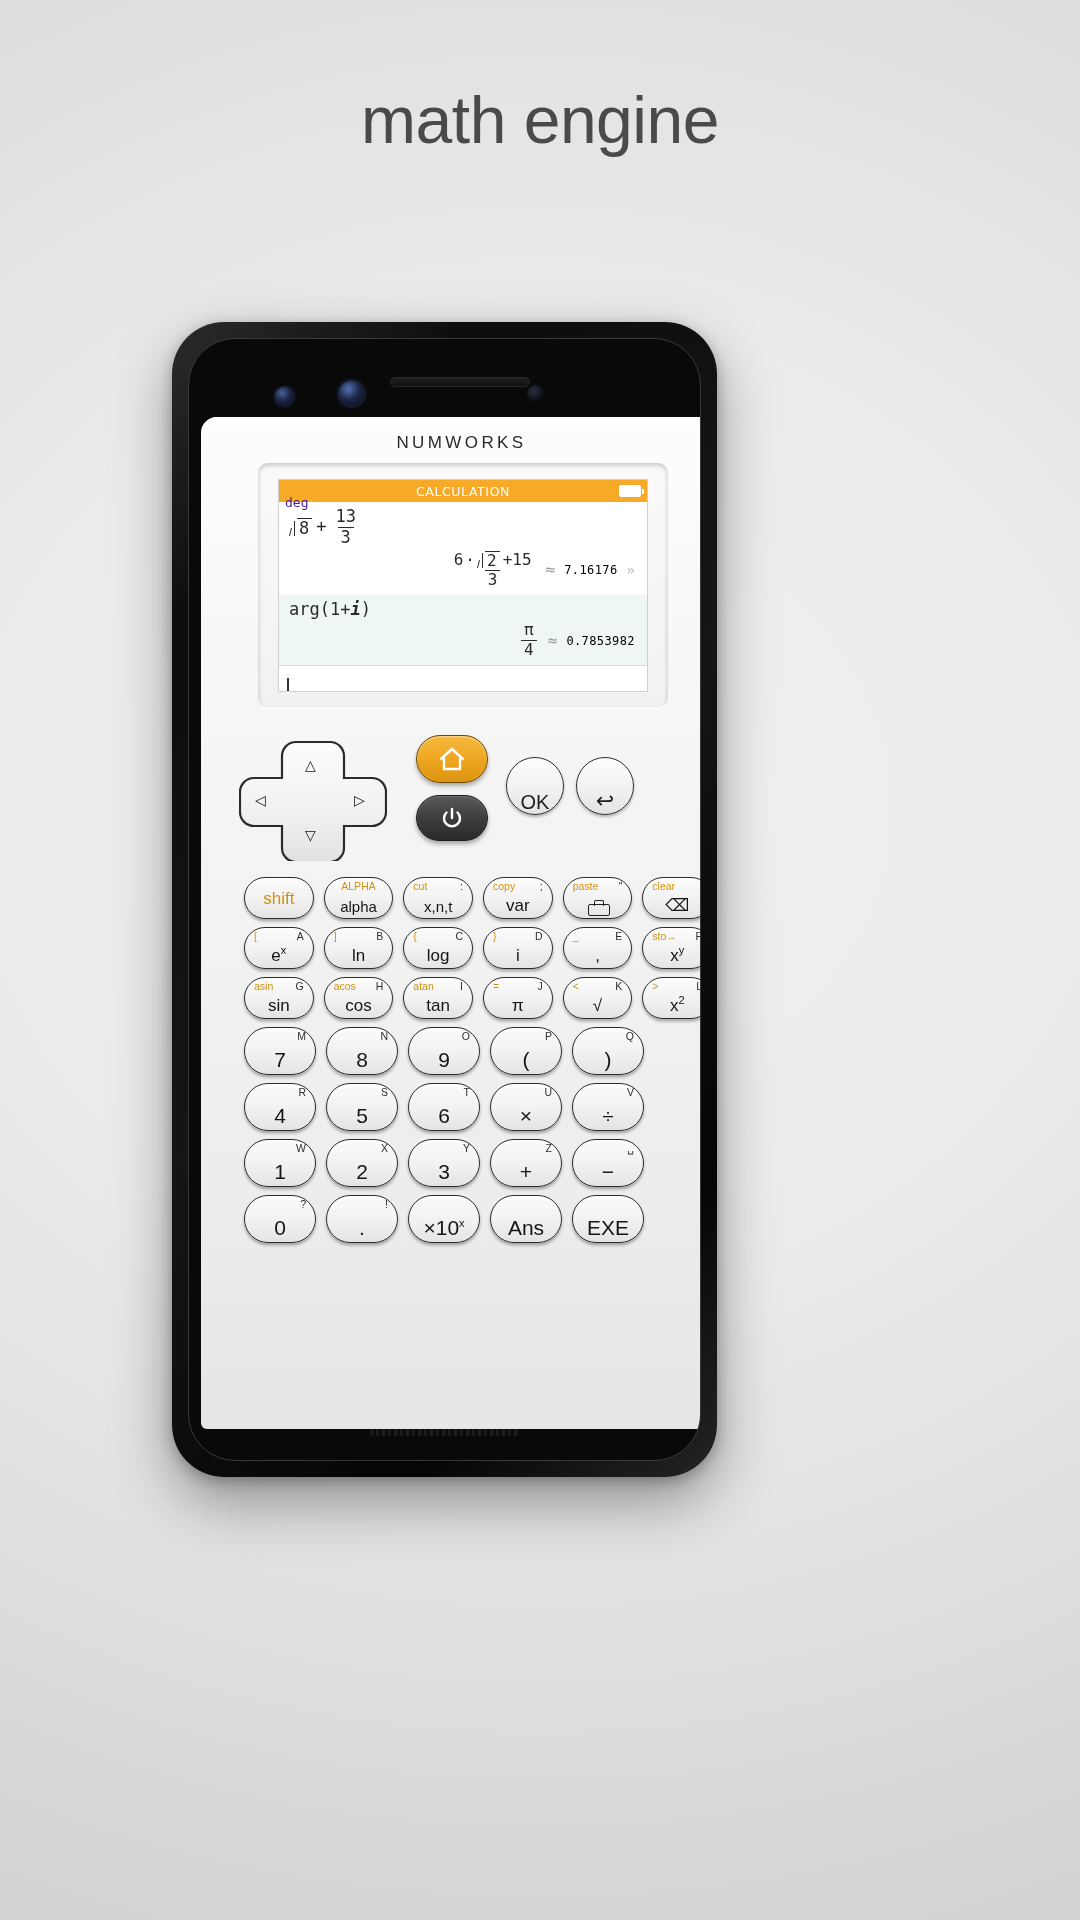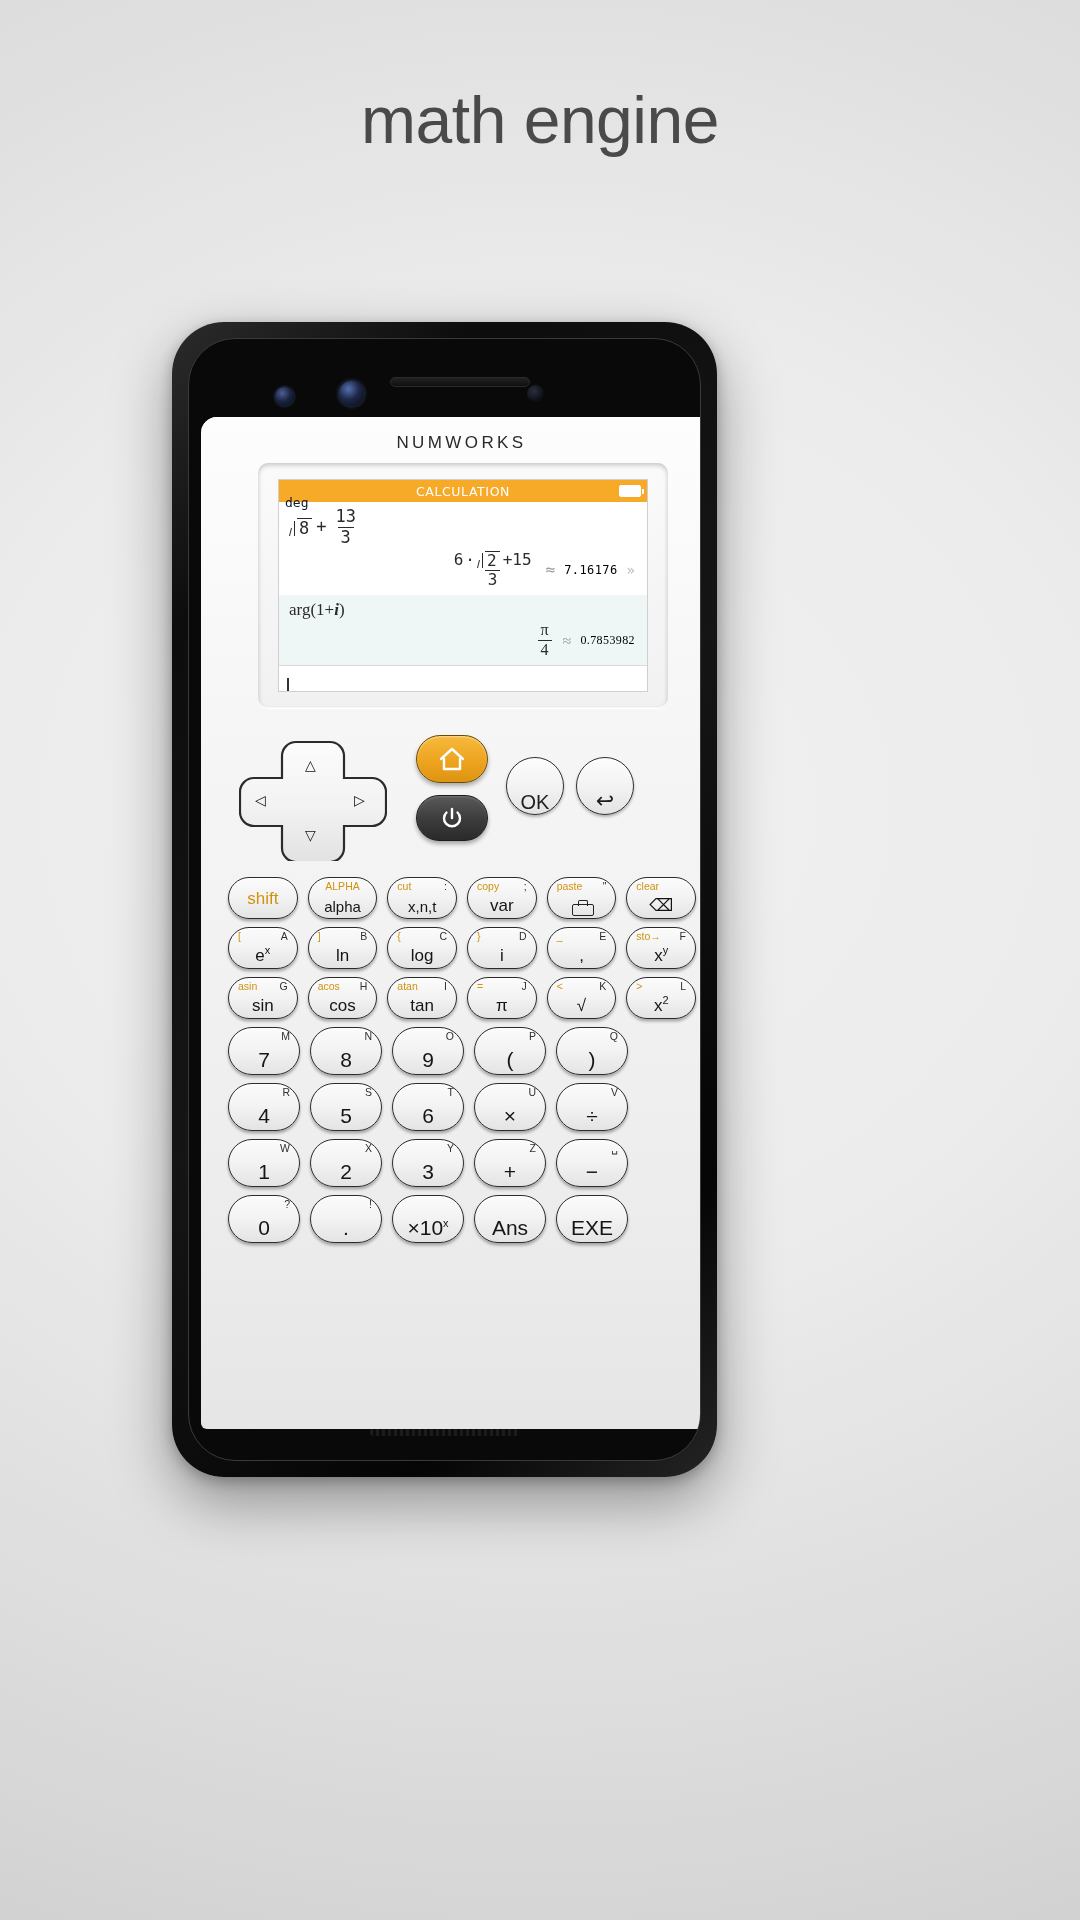--- a/index.html
+++ b/index.html
@@ -86,35 +86,35 @@
   }
   .lcd {
     position: absolute; left: 20px; top: 16px; width: 370px; height: 213px;
     background: #ffffff; overflow: hidden;
     border: 1px solid #cfcfcf;
   }
   .statusbar {
     height: 22px; background: #f7a928; display: flex; align-items: center;
     padding: 0 6px; position: relative;
   }
-  .statusbar .deg { font-size: 13px; color: #0f172a; font-family: "DejaVu Sans Mono", monospace; margin-top: 22px; }
+  .statusbar .deg { font-size: 13px; color: #4c1d95; font-family: "DejaVu Sans Mono", monospace; margin-top: 22px; }
   .statusbar .title {
     position: absolute; left: 0; width: 100%; text-align: center;
     font-size: 12.5px; color: #fff; letter-spacing: .6px;
     font-family: "DejaVu Sans", sans-serif;
   }
   .battery {
     margin-left: auto; width: 22px; height: 12px; border: 1.6px solid #fff;
     border-radius: 2px; position: relative; background: #fff; z-index: 2;
   }
   .battery::after { content:''; position:absolute; right:-4px; top:3px; width:2.5px; height:5px; background:#fff; border-radius:0 1px 1px 0; }
 
   .lcd-body { font-family: "DejaVu Sans Mono", monospace; color: #2b2b2b; }
   .calc-row { padding: 6px 8px 4px 8px; }
-  .calc-row.alt { background: #eef6f6; font-family: Liberation Serif, serif; }
+  .calc-row.alt { background: #eef6f6; }
   .expr { font-size: 17px; line-height: 1; padding-left: 2px; }
   .res-line {
     display: flex; align-items: center; justify-content: flex-end;
     padding: 4px 4px 2px 0; gap: 9px;
   }
   .approx-sym { color: #9a9a9a; font-size: 16px; }
   .approx-val { color: #000000; font-size: 12px; letter-spacing: .4px; }
   .cursor-row { padding: 10px 8px; border-top: 1px solid #dbdbdb; }
   .cursor { display:inline-block; width:1.5px; height:17px; background:#333; vertical-align:middle; }
 
@@ -158,21 +158,21 @@
   .power-key {
     position: absolute; left: 215px; top: 78px; width: 72px; height: 46px;
     border-radius: 23px; background: linear-gradient(180deg,#595959 0%,#3b3b3b 55%,#2a2a2a 100%);
     border: 1.6px solid #1a1a1a; box-shadow: 0 3px 4px rgba(0,0,0,.32), inset 0 1px 2px rgba(255,255,255,.18);
     display:flex; align-items:center; justify-content:center;
   }
   .ok-key { left: 305px; top: 40px; width: 58px; height: 58px; font-size: 20px; }
   .back-key { left: 375px; top: 40px; width: 58px; height: 58px; font-size: 22px; }
 
   
-  .grid { position: absolute; left: 27px; top: 160px; width: 468px; }
+  .grid { position: absolute; left: 43px; top: 160px; width: 468px; }
   .krow { display: flex; margin-bottom: 8px; }
   .krow.fn .key { width: 72px; height: 42px; margin-right: 10px; }
   .krow.num .key { width: 72px; height: 48px; margin-right: 10px; }
   .krow .key:last-child { margin-right: 0; }
 
   .key {
     position: relative;
     border-radius: 22px;
     background: linear-gradient(180deg,#fbfbfb 0%,#f3f3f3 48%,#e4e4e4 100%);
     border: 1.7px solid #2b2b2b;

